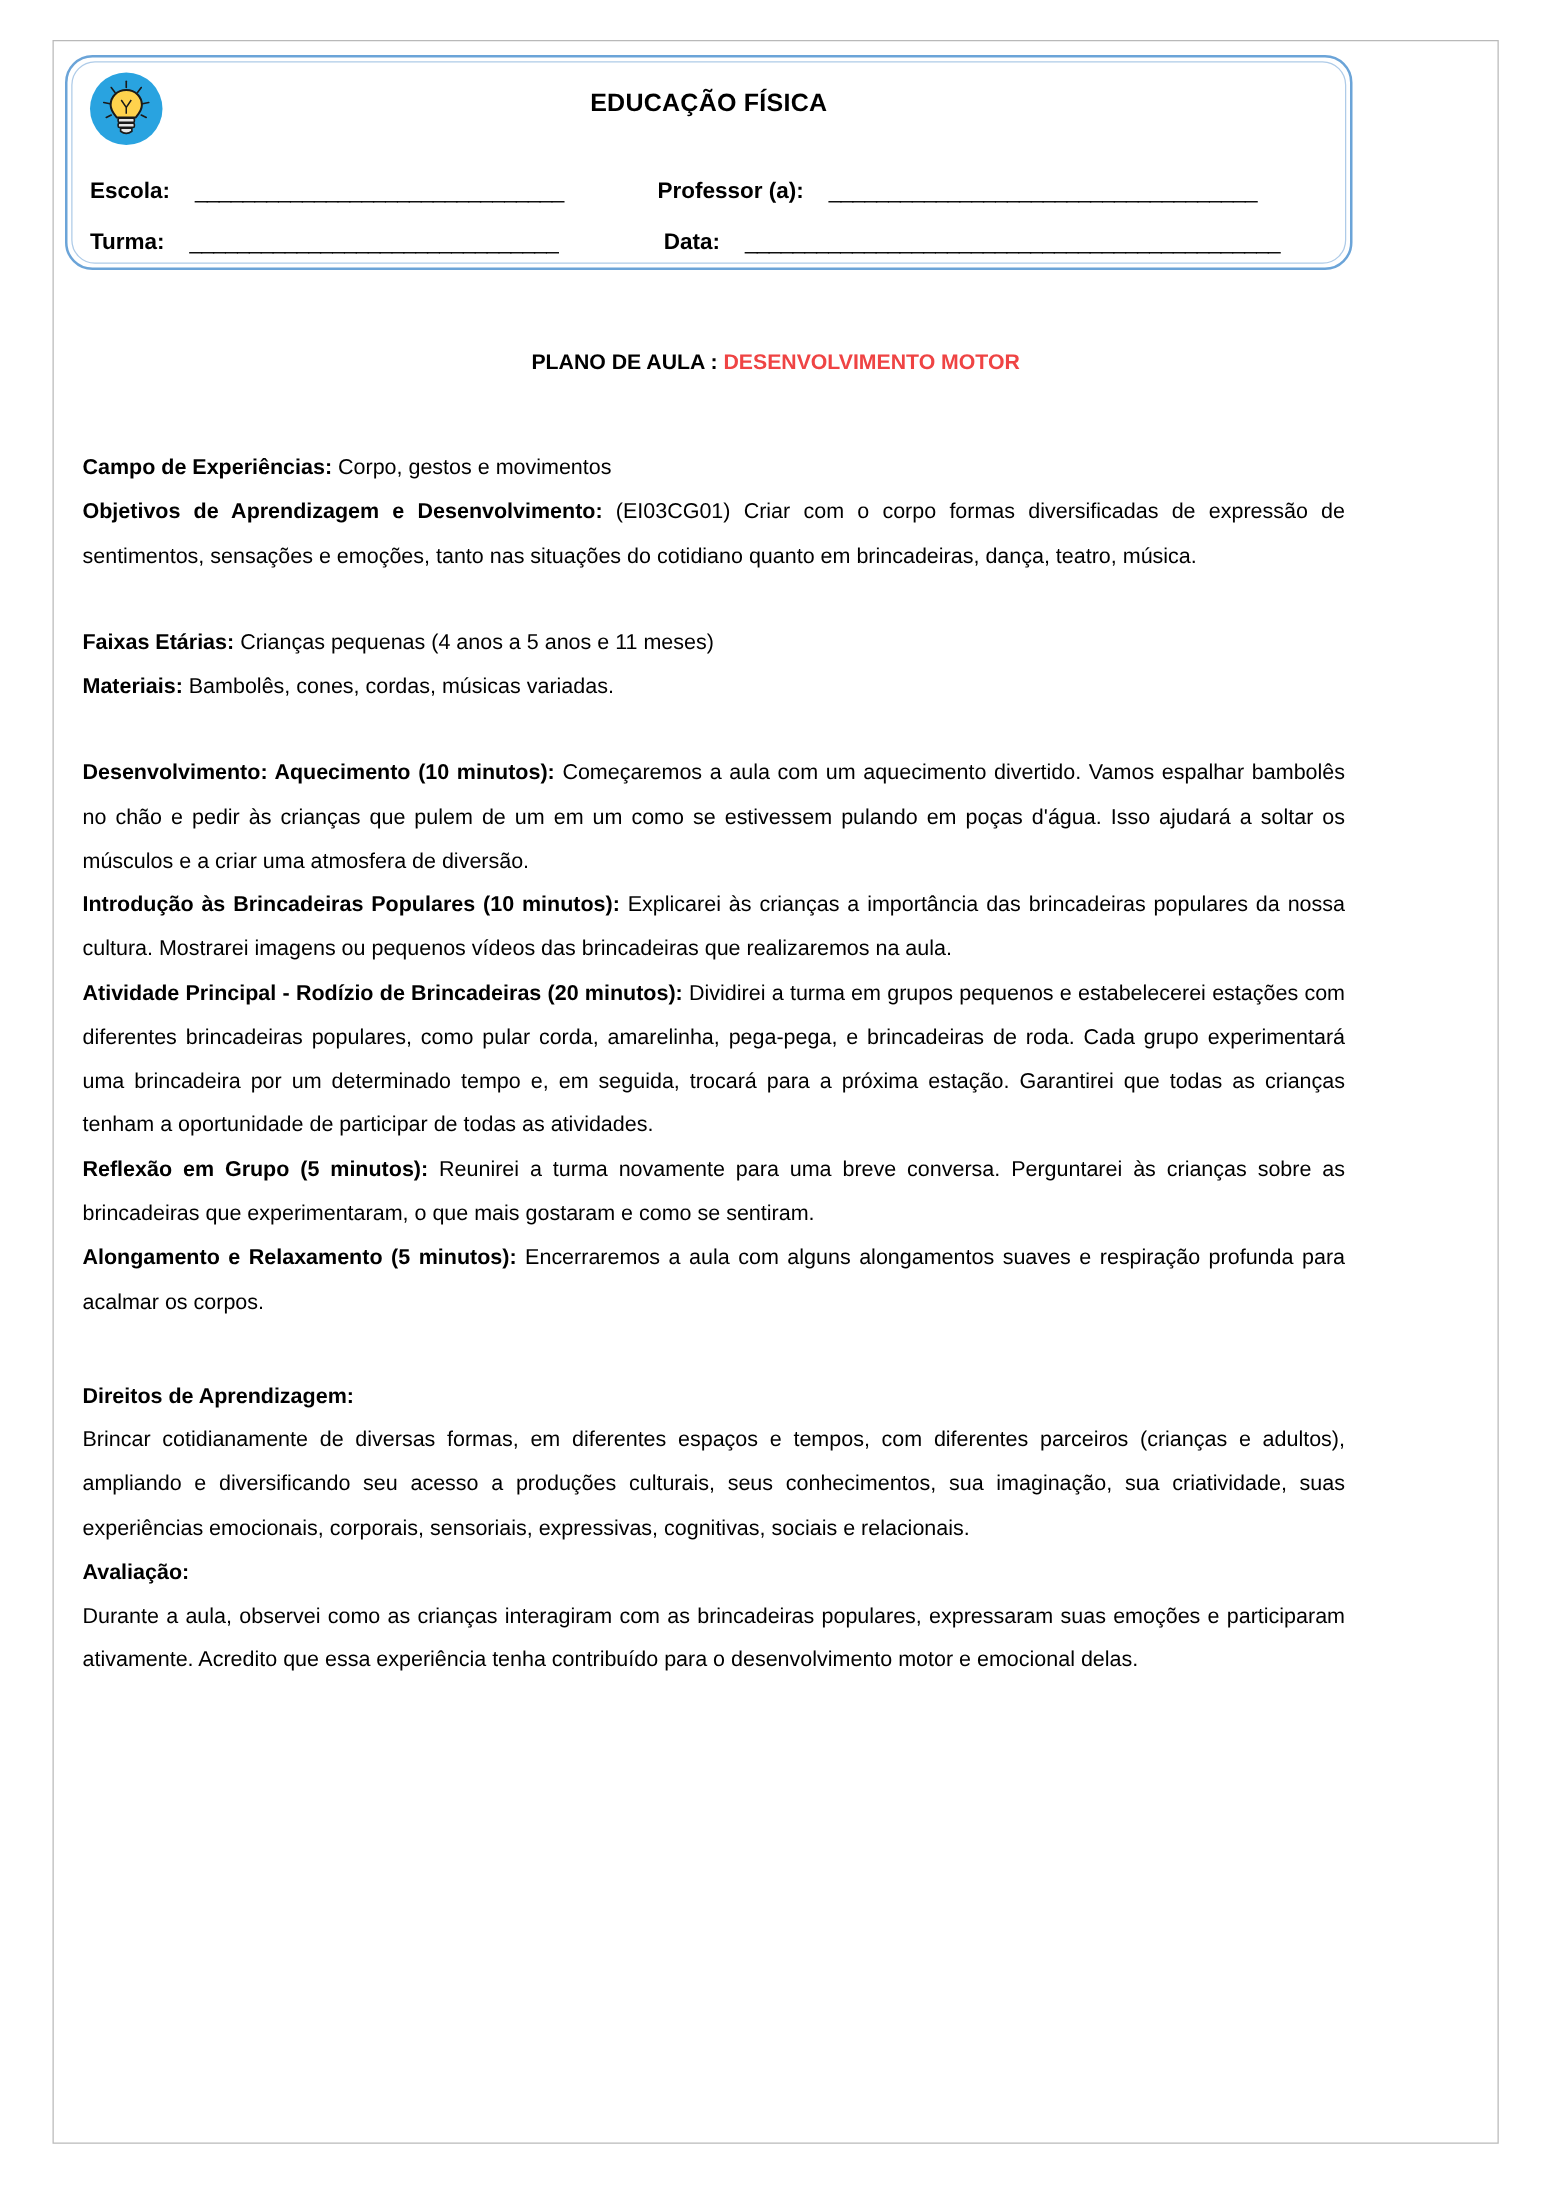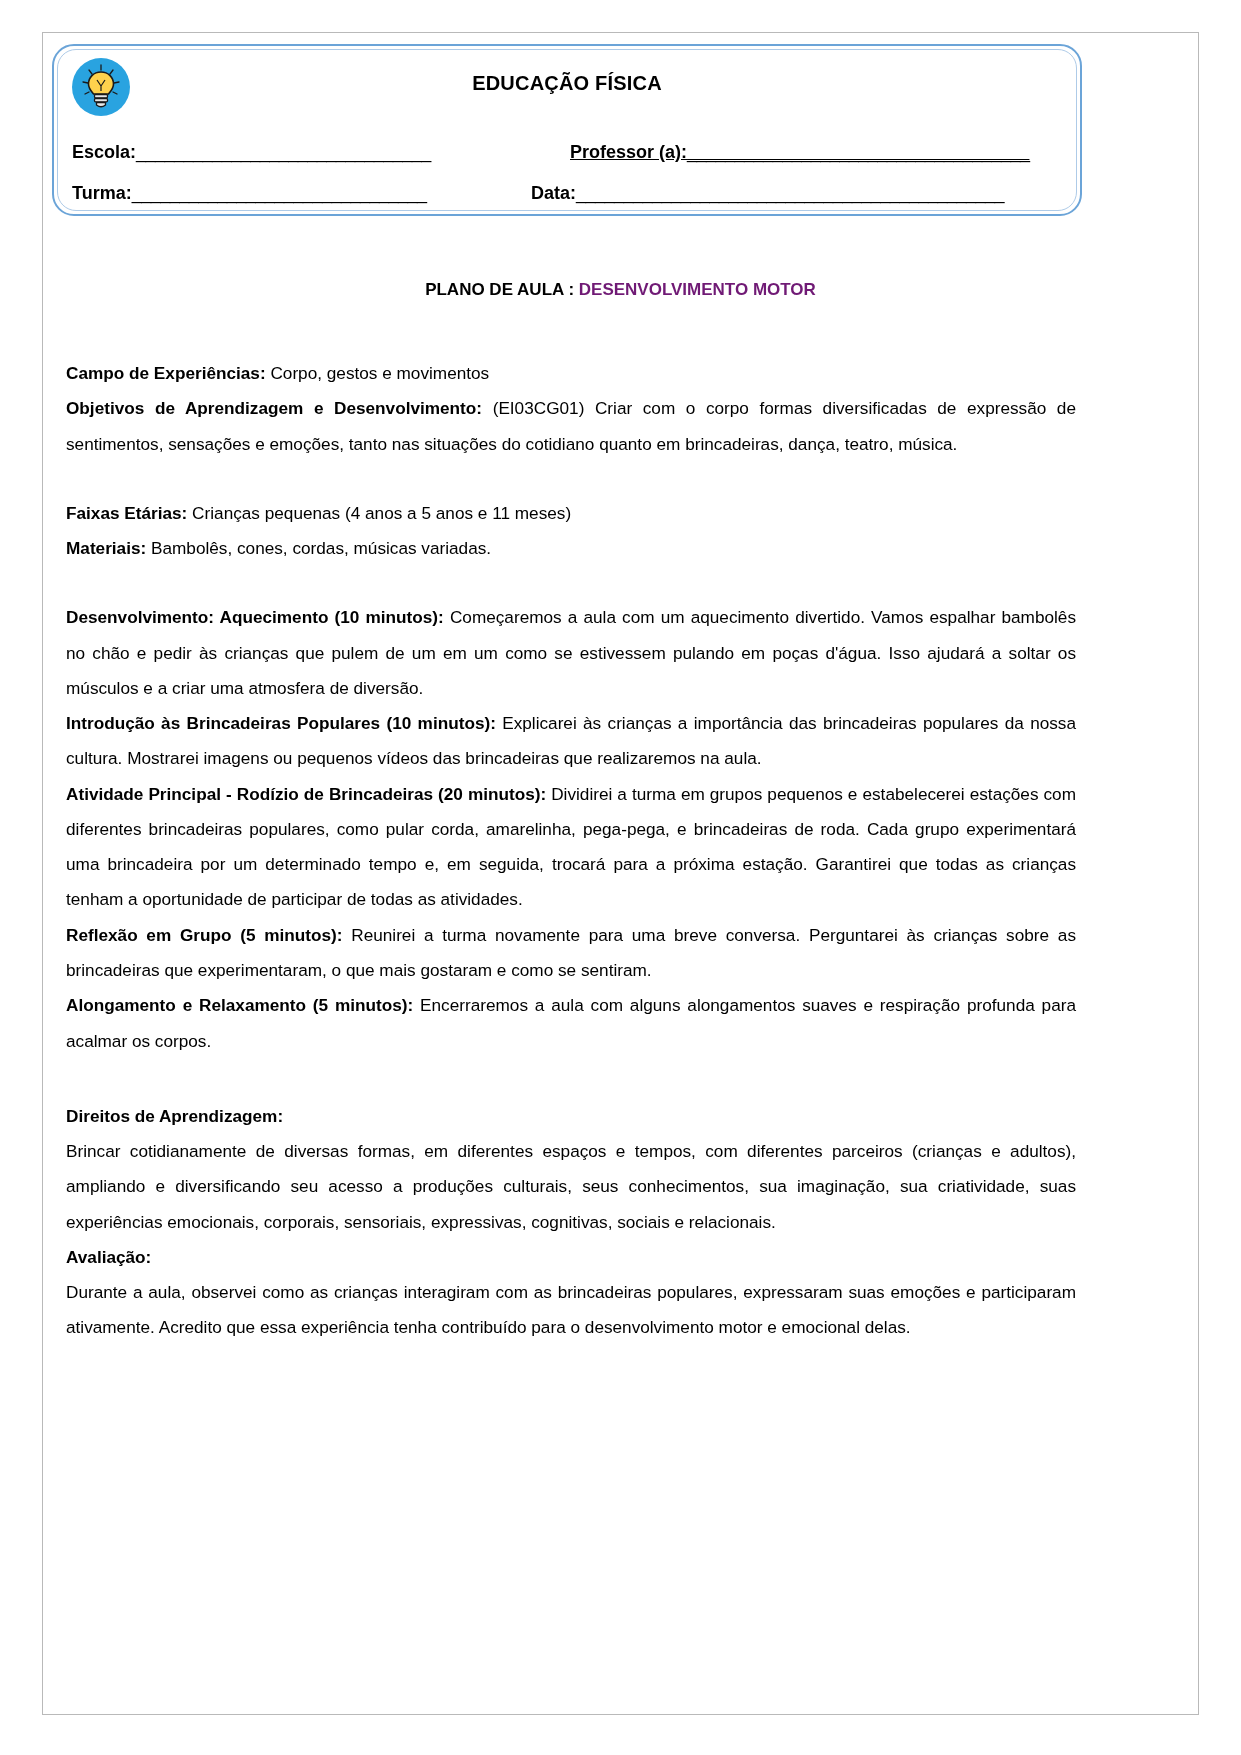--- a/index.html
+++ b/index.html
@@ -91,36 +91,37 @@
   .field-row.row2 { top: 137px; }
 
   .field {
     position: absolute;
     display: inline-block;
   }
   .field .lbl { font-weight: bold; }
   .field .rule {
     font-weight: normal;
     letter-spacing: -0.5px;
+    margin-left: 20px;
   }
   .f-escola    { left: 18px;  }
-  .f-professor { left: 516px; text-decoration: underline; }
+  .f-professor { left: 472px; }
   .f-turma     { left: 18px;  }
   .f-data      { left: 477px; }
 
   
   .doc-title {
     position: absolute;
     left: 0; right: 0;
     top: 280px;
     text-align: center;
     font-size: 17px;
     font-weight: bold;
   }
-  .doc-title .accent { color: #701a75; }
+  .doc-title .accent { color: #ef4444; }
 
   
   .content {
     position: absolute;
     left: 66px;
     top: 356px;
     width: 1010px;
     font-size: 17.2px;
     line-height: 2.05;
   }

